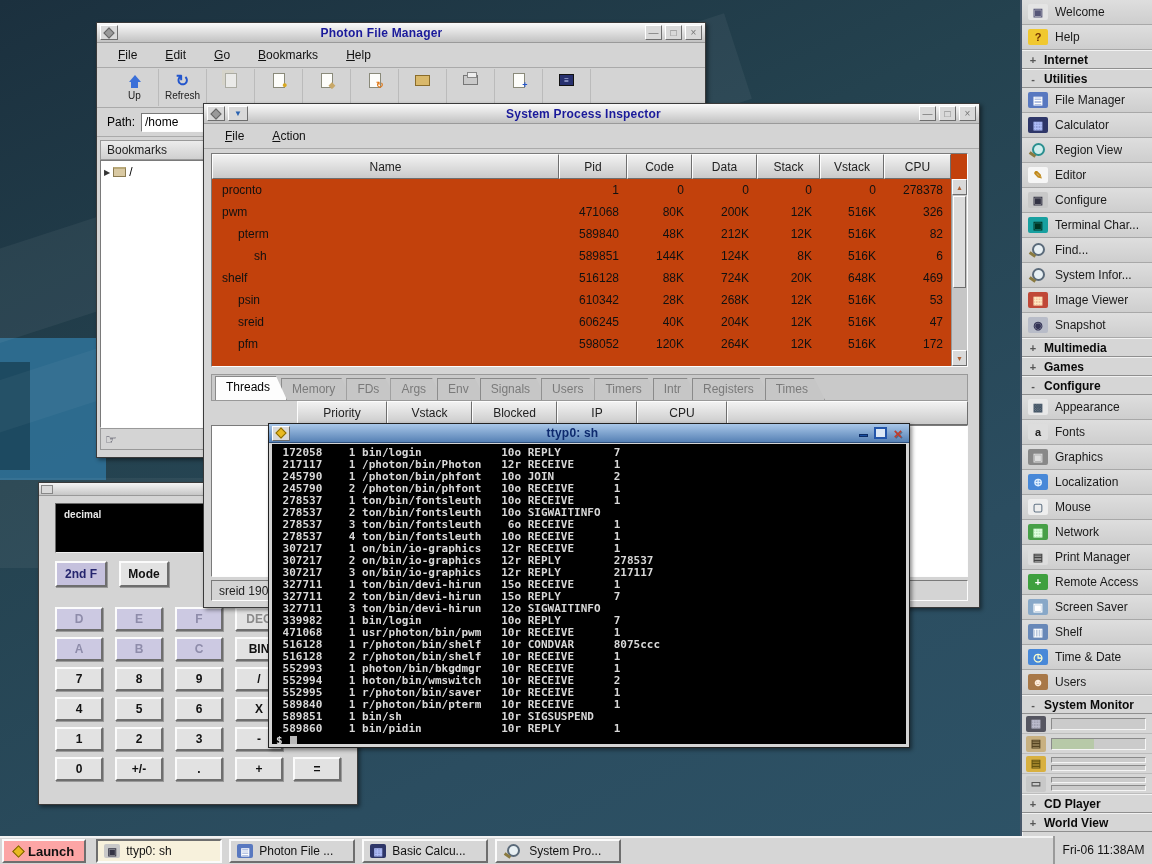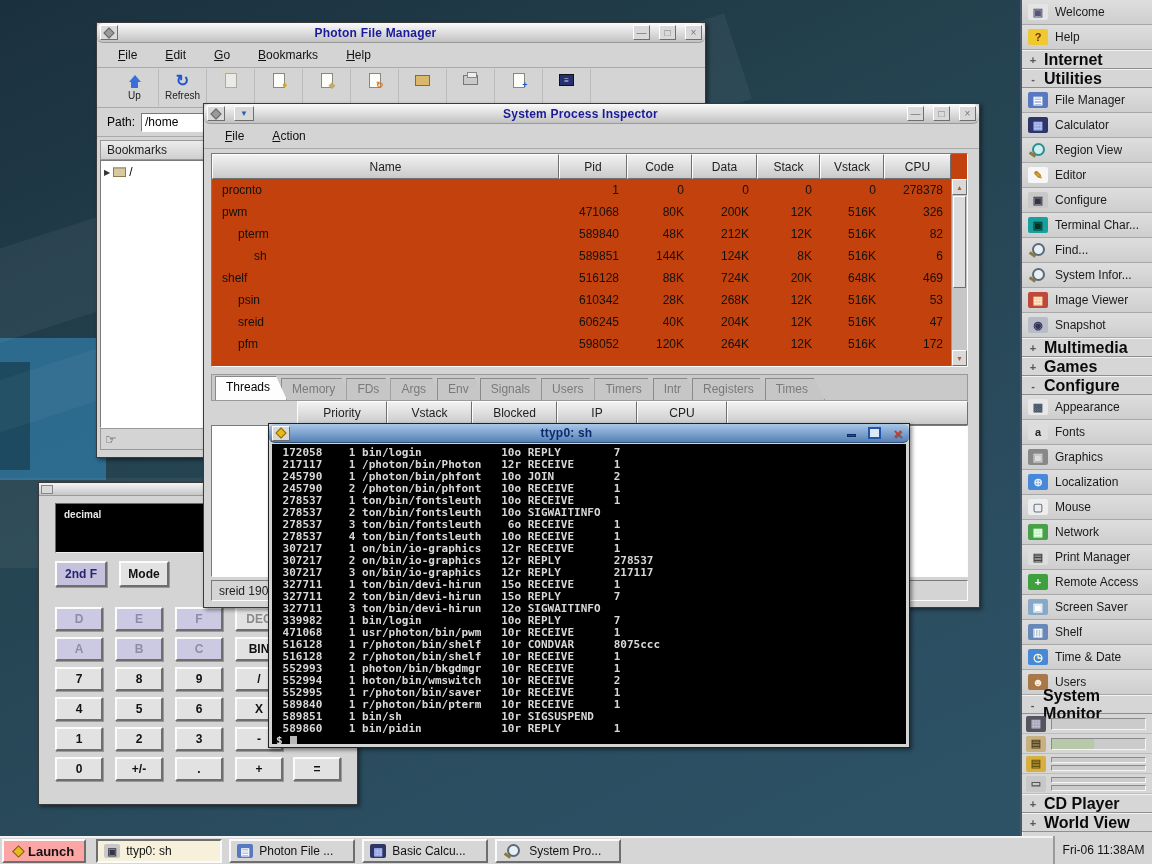--- a/index.html
+++ b/index.html
@@ -15,22 +15,22 @@
   .bg-shape2 { position:absolute; left:0; top:362px; width:30px; height:108px; background:#1d4a61; }
   .bg-streak1 { position:absolute; left:-140px; top:150px; width:900px; height:90px;
     background:rgba(255,255,255,.05); transform:rotate(-18deg); }
   .bg-streak2 { position:absolute; left:-200px; top:300px; width:900px; height:50px;
     background:rgba(255,255,255,.04); transform:rotate(-18deg); }
   .bg-shape3 { position:absolute; left:0; top:478px; width:210px; height:90px; background:rgba(255,255,255,.05); }
 
   
   .win { position:absolute; background:#d4d4d4; border:1px solid #3a3a3a;
          box-shadow: 2px 2px 4px rgba(0,0,0,.45); }
-  .titlebar { height:20px; display:flex; align-items:center; gap:9px; padding:2px 3px;
-    background:linear-gradient(180deg,#fafafa,#c2c2c2); border-bottom:1px solid #9a9a9a;border-radius:6px; }
+  .titlebar { height:20px; display:flex; align-items:center; gap:3px; padding:2px 3px;
+    background:linear-gradient(180deg,#fafafa,#c2c2c2); border-bottom:1px solid #9a9a9a; }
   .titlebar .title { flex:1; text-align:center; font-weight:bold; font-size:12px;
     color:var(--titlebar_text,#1a1a9a); letter-spacing:.2px; }
   .tb-btn { width:17px; height:15px; background:#d9d9d9; border:1px solid; border-color:#ffffff #6e6e6e #6e6e6e #ffffff;
     display:flex; align-items:center; justify-content:center; font-size:10px; color:#777; line-height:1; }
   .logo-btn { width:18px; height:15px; background:#d9d9d9; border:1px solid; border-color:#fff #6e6e6e #6e6e6e #fff;
     display:flex; align-items:center; justify-content:center; }
   .diamond { width:8px; height:8px; background:#9a9a9a; transform:rotate(45deg); border:1px solid #666; }
   .diamond.gold { background:#e8b91f; border-color:#8a6a00; }
   .menubar { display:flex; align-items:center; height:25px; padding:0 8px; gap:2px;
     border-bottom:1px solid #aaa; background:#d4d4d4; }
@@ -135,21 +135,21 @@
   .cbtn.f2 { background:#c5c1dd; color:#25256e; }
 
   
   #shelf { position:absolute; left:1020px; top:0; width:132px; height:836px; z-index:50;
     background:#d6d6d6; border-left:2px solid #47586a; box-shadow:inset 1px 0 0 #f0f0f0; overflow:hidden; }
   .shelf-item { height:25px; display:flex; align-items:center; gap:7px; padding-left:6px;
     border-bottom:1px solid #a8a8a8; background:linear-gradient(#dedede,#cecece); }
   .shelf-group { height:19px; display:flex; align-items:center; gap:6px; padding-left:6px;
     border-top:1px solid #f2f2f2; border-bottom:1px solid #8f8f8f; background:#d6d6d6; }
   .shelf-group .sign { width:10px; text-align:center; font-size:11px; font-weight:bold; color:#555; }
-  .shelf-group .glabel { font-weight:bold; font-size:16px; color:#0a0a0a; }
+  .shelf-group .glabel { font-weight:bold; font-size:12px; color:#0a0a0a; }
   .slabel { font-size:12px; color:#1a1a1a; white-space:nowrap; overflow:hidden; }
   .sicon { width:20px; height:16px; min-width:20px; display:flex; align-items:center; justify-content:center;
     font-size:11px; font-weight:bold; border-radius:2px; }
   .mag { position:relative; width:20px; height:16px; min-width:20px; }
   .mag::before { content:""; position:absolute; left:4px; top:1px; width:9px; height:9px; border:2px solid #5a6a7a;
     border-radius:50%; background:#e8f0f4; }
   .mag::after { content:""; position:absolute; left:1px; top:11px; width:7px; height:3px; background:#8a7a40;
     transform:rotate(35deg); }
   .mag.teal::before { border-color:#2a8f8f; background:#cfeeee; }
   .meter-row { height:20px; display:flex; align-items:center; gap:5px; padding-left:4px;

